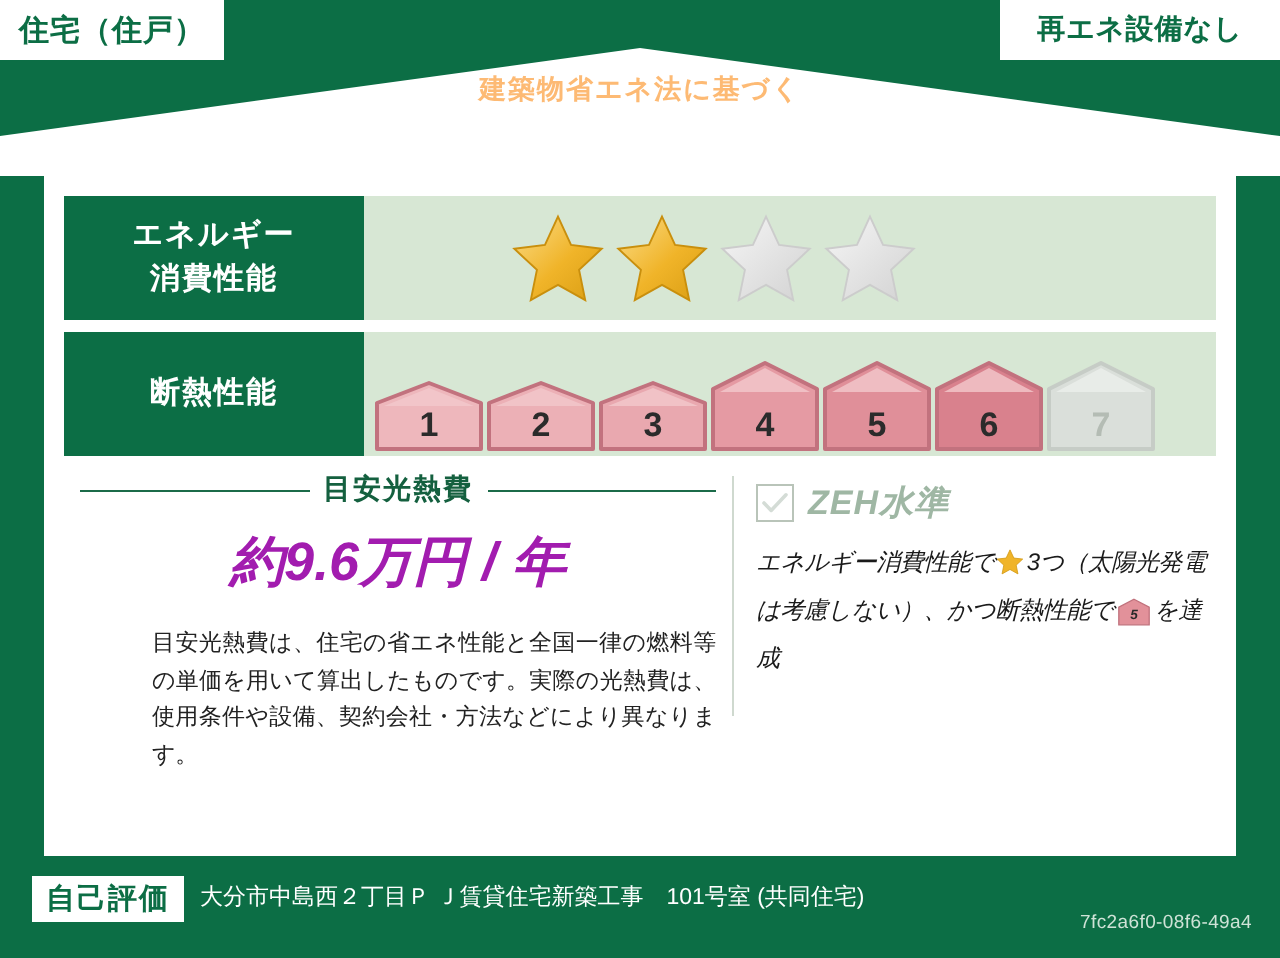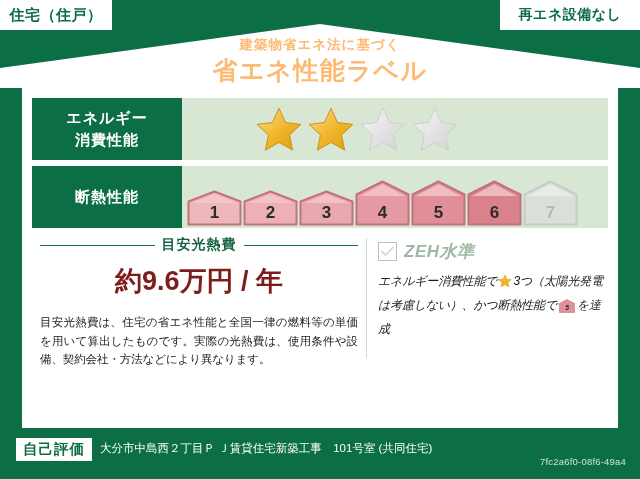--- a/index.html
+++ b/index.html
@@ -63,26 +63,26 @@
   
   .houses{display:flex;align-items:flex-end;margin-left:5px;gap:1px;height:62px;padding-bottom:4px;}
   .house{position:relative;width:55px;display:block;}
 
   
   .cost-block{position:absolute;left:18px;top:148px;width:318px;}
   .cost-head{display:flex;align-items:center;justify-content:center;gap:7px;}
   .cost-head .hr{flex:1;height:1px;background:#1b6b49;}
   .cost-head .txt{font-size:14px;font-weight:bold;color:#14603f;letter-spacing:1px;white-space:nowrap;}
   .cost-value{
-    text-align:center;color:#7f1d1d;font-size:27px;font-weight:bold;
-    margin-top:9px;letter-spacing:0px;
+    text-align:center;color:#a21caf;font-size:27px;font-weight:bold;
+    margin-top:9px;letter-spacing:0px;font-style:italic;
   }
   .cost-note{
     margin-top:14px;font-size:11.5px;color:#222;line-height:1.62;
-    text-align:justify;letter-spacing:-0.1px;
+    text-align:justify;letter-spacing:-0.1px;margin-left:36px;
   }
 
   
   .vdiv{position:absolute;left:344px;top:150px;width:1px;height:120px;background:#cfd9cf;}
 
   
   .zeh-block{position:absolute;left:356px;top:152px;width:232px;font-style:italic;}
   .zeh-head{display:flex;align-items:center;gap:7px;}
   .zeh-box{width:17px;height:17px;border:1px solid #b9c4b9;background:#fff;display:flex;align-items:center;justify-content:center;}
   .zeh-title{font-size:17px;font-weight:bold;color:#9fb7a4;letter-spacing:.5px;}
@@ -118,21 +118,20 @@
     <span>住宅（住戸）</span>
   </div>
   <div class="tag tag-right">
     <span>再エネ設備なし</span>
   </div>
 
   <div class="roof"></div>
 
   <div class="title-wrap">
     <div class="title-sub">建築物省エネ法に基づく</div>
-    <div class="title-main">省エネ性能ラベル</div>
   </div>
 
   <div class="panel">
 
     <div class="perf-row row-energy">
       <div class="row-key">
         <span>エネルギー</span>
         <span class="l2">消費性能</span>
       </div>
       <div class="row-val">

